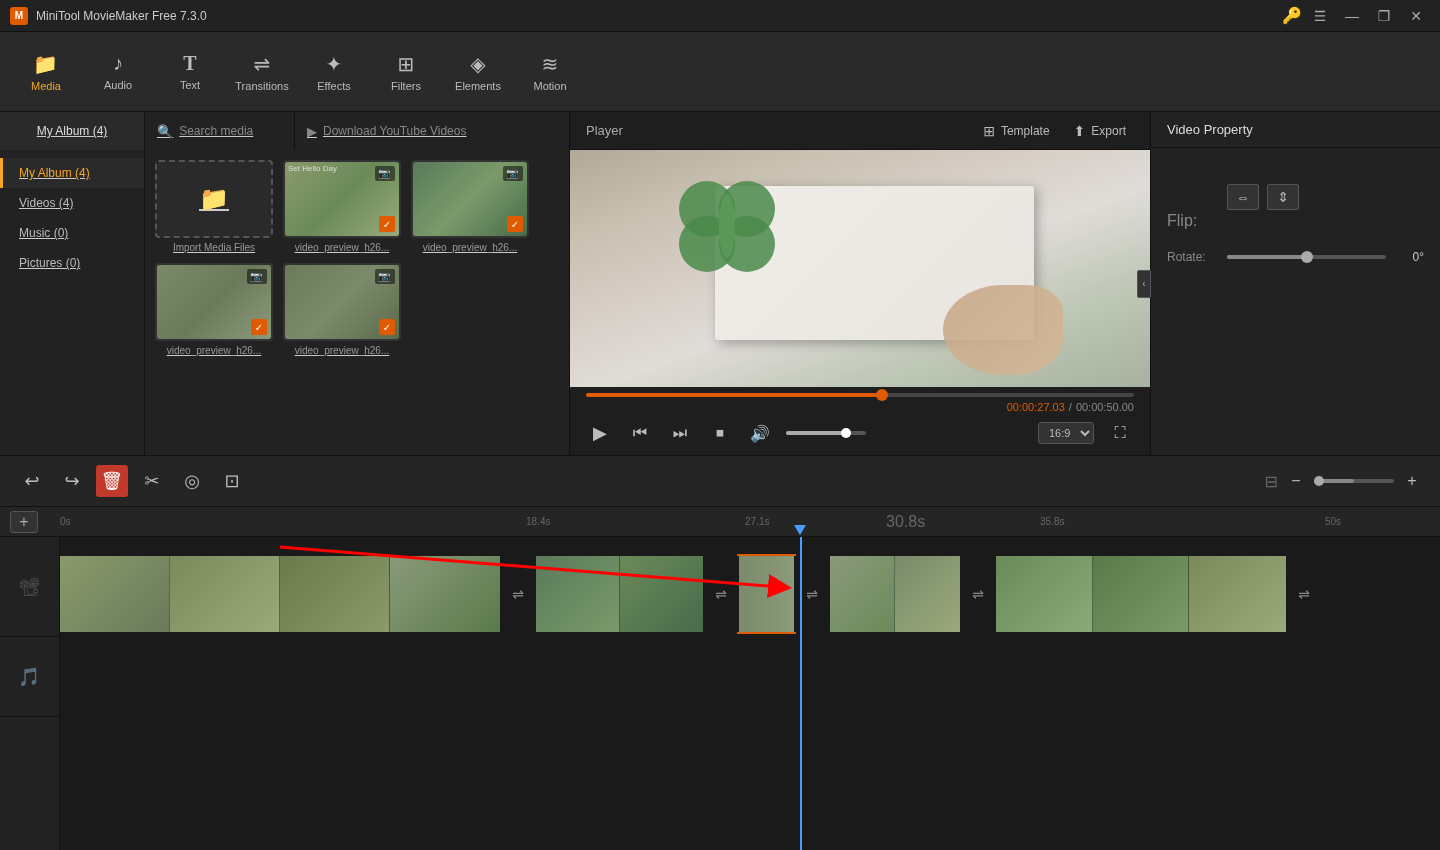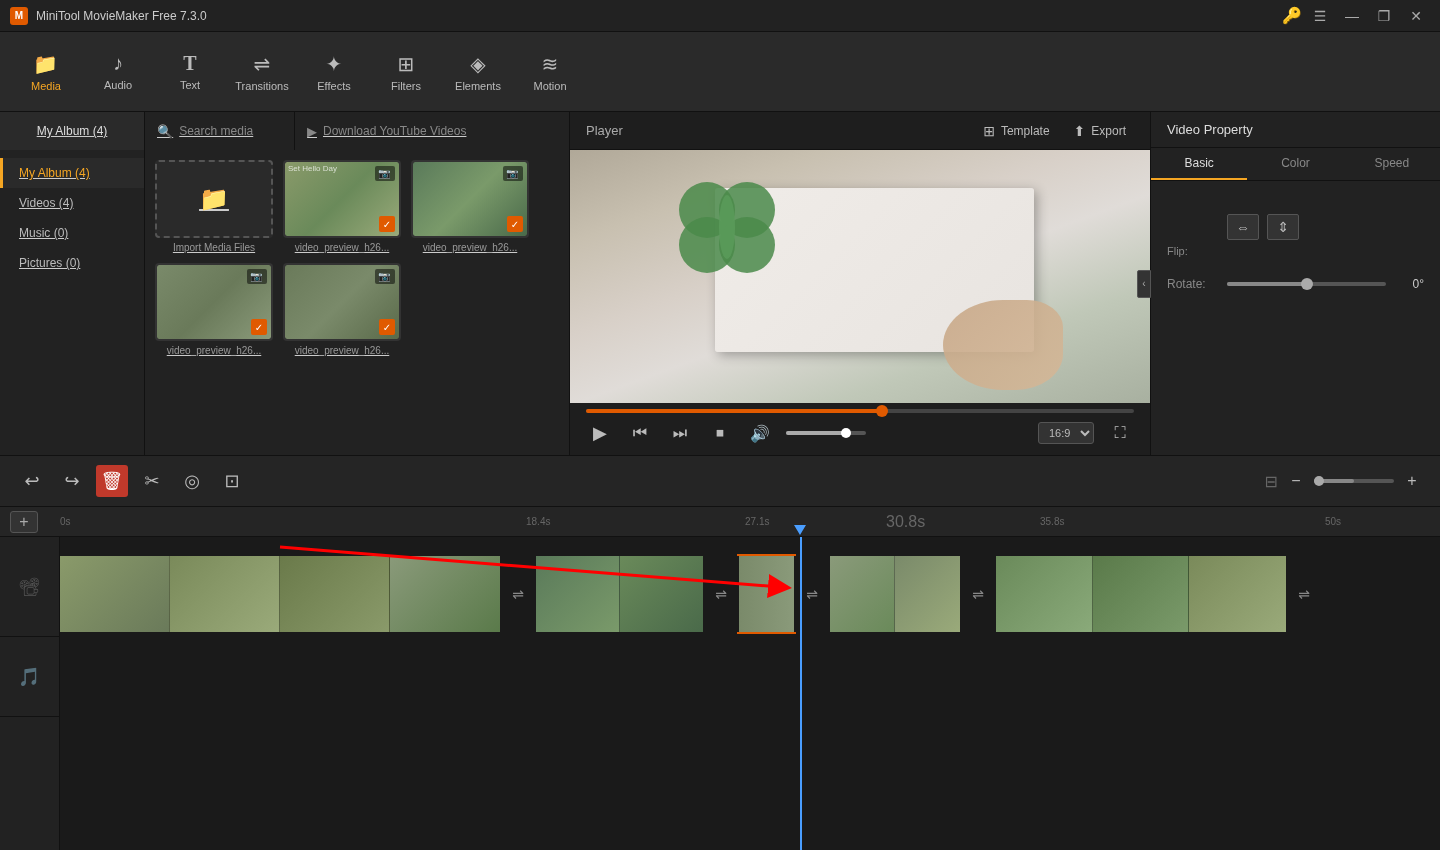--- a/index.html
+++ b/index.html
@@ -288,20 +288,25 @@
         </div>
       </div>
 
       <div id="player-progress" style="padding:6px 16px 2px; background:#1e1e1e;">
         <div class="progress-bar">
           <div class="progress-fill"></div>
           <div class="progress-thumb"></div>
         </div>
       </div>
 
+      <div id="player-time" style="display:flex; justify-content:flex-end; padding:2px 16px; font-size:11px; color:#888; background:#1e1e1e;">
+        <span id="current-time" style="color:#e05a00;">00:00:27.03</span>
+        <span style="margin:0 4px;">/ </span>
+        <span id="total-time">00:00:50.00</span>
+      </div>
 
       <div id="player-controls" style="display:flex; align-items:center; padding:4px 16px 8px; gap:12px; background:#1e1e1e;">
         <button class="ctrl-btn" style="font-size:18px;">▶</button>
         <button class="ctrl-btn" style="font-size:16px;">⏮</button>
         <button class="ctrl-btn" style="font-size:16px;">⏭</button>
         <button class="ctrl-btn" style="font-size:16px;">⏹</button>
         <button class="ctrl-btn" style="font-size:16px;">🔊</button>
         <div id="volume-slider" style="flex:0 0 80px; height:4px; background:#555; border-radius:2px; position:relative; cursor:pointer;">
           <div class="volume-fill"></div>
           <div class="volume-thumb"></div>
@@ -317,30 +322,25 @@
     </div>
 
     <div id="properties-panel" style="width:290px; background:#222; border-left:1px solid #111; display:flex; flex-direction:column; flex-shrink:0; position:relative;">
 
       <div id="collapse-btn" style="position:absolute; left:-14px; top:50%; transform:translateY(-50%); width:14px; height:28px; background:#333; border:1px solid #555; color:#aaa; cursor:pointer; display:flex; align-items:center; justify-content:center; font-size:10px; border-radius:2px 0 0 2px; z-index:10;">‹</div>
 
       <div id="props-header" style="padding:10px 16px; border-bottom:1px solid #111;">
         <span id="props-title" style="color:#ddd; font-size:13px; font-weight:400;">Video Property</span>
       </div>
 
-      <div id="props-tabs" style="display:flex; border-bottom:1px solid #111;">
-        <div class="props-tab active" style="flex:1; padding:8px 0; text-align:center; color:#ddd; cursor:pointer; font-size:12px; border-bottom:2px solid #f5a623;">Basic</div>
-        <div class="props-tab" style="flex:1; padding:8px 0; text-align:center; color:#888; cursor:pointer; font-size:12px; border-bottom:2px solid transparent;">Color</div>
-        <div class="props-tab" style="flex:1; padding:8px 0; text-align:center; color:#888; cursor:pointer; font-size:12px; border-bottom:2px solid transparent;">Speed</div>
-      </div>
 
       <div id="props-content" style="padding:16px; flex:1;">
 
         <div class="prop-row" style="display:flex; align-items:center; margin-bottom:20px;">
-          <span class="prop-label" style="width:60px; color:#888; font-size:11px;margin-top:48px;">Flip:</span>
+          <span class="prop-label" style="width:60px; color:#888; font-size:16px;margin-top:48px;">Flip:</span>
           <div class="prop-control" style="display:flex; gap:8px;">
             <button class="flip-btn" style="width:32px; height:26px; background:#333; border:1px solid #555; color:#bbb; cursor:pointer; border-radius:2px; font-size:14px;">⇔</button>
             <button class="flip-btn" style="width:32px; height:26px; background:#333; border:1px solid #555; color:#bbb; cursor:pointer; border-radius:2px; font-size:14px;">⇕</button>
           </div>
         </div>
 
         <div class="prop-row" style="display:flex; margin-bottom:20px;">
           <span class="prop-label" style="width:60px; color:#888; font-size:12px;">Rotate:</span>
           <div class="prop-control" style="flex:1; display:flex; align-items:center; gap:8px;">
             <div class="rotate-slider" style="flex:1; height:4px; background:#555; border-radius:2px; position:relative; cursor:pointer;">

